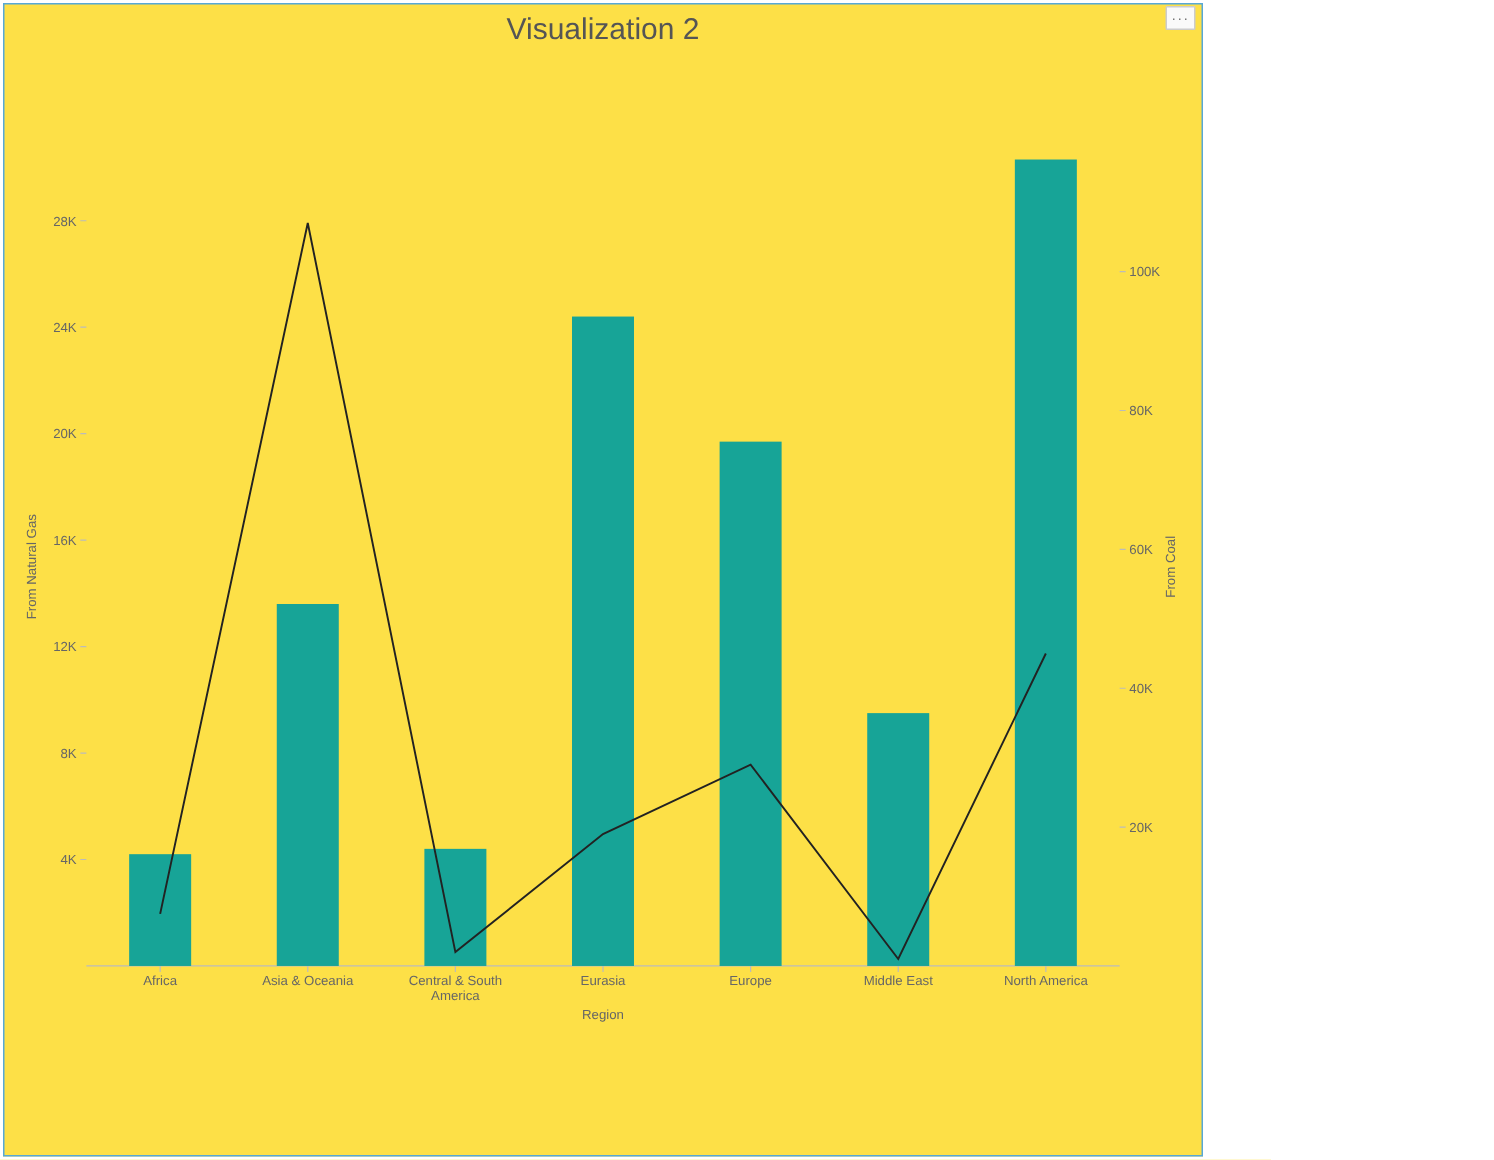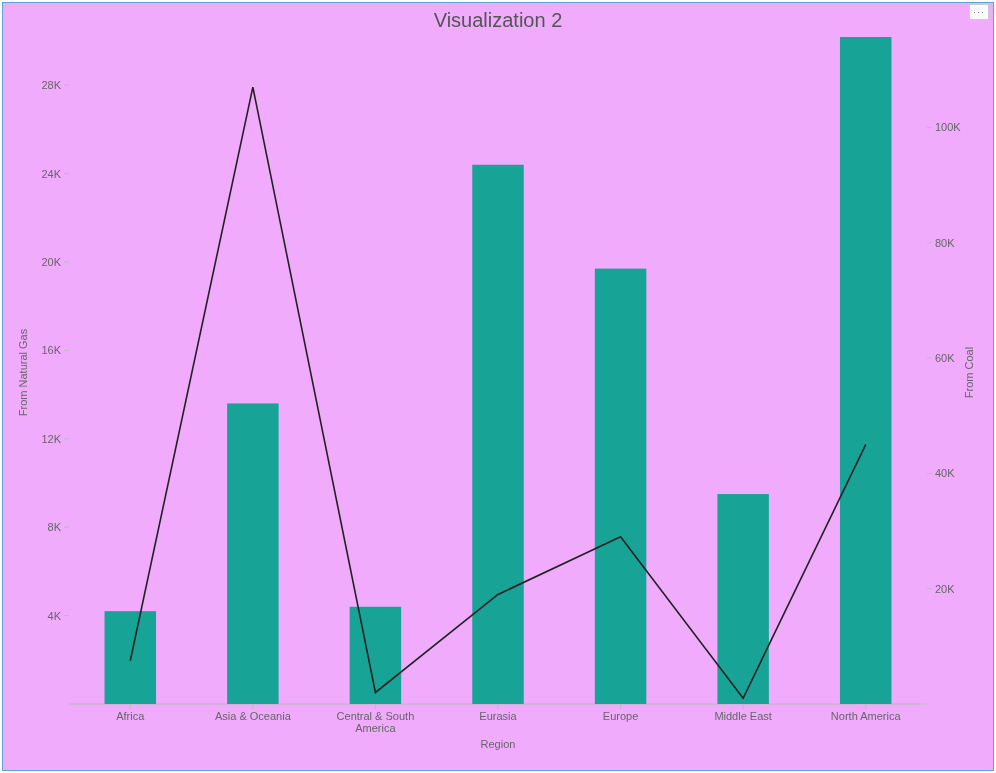--- a/index.html
+++ b/index.html
@@ -8,25 +8,25 @@
     width: 996px;
     height: 773px;
     font-family: "Segoe UI", Arial, sans-serif;
     background: #fff;
     color: #555;
   }
   .card {
     position: absolute;
     left: 2px;
     top: 2px;
-    width: 992px;
+    width: 800px;
     height: 769px;
     border: 1px solid #57a8d6;
     box-sizing: border-box;
-    background: #f0abfc;
+    background: #fde047;
   }
   .more-btn {
     position: absolute;
     right: 4px;
     top: 1px;
     width: 18px;
     height: 14px;
     border: 1px solid #ccc;
     background: #fafafa;
     display: flex;

